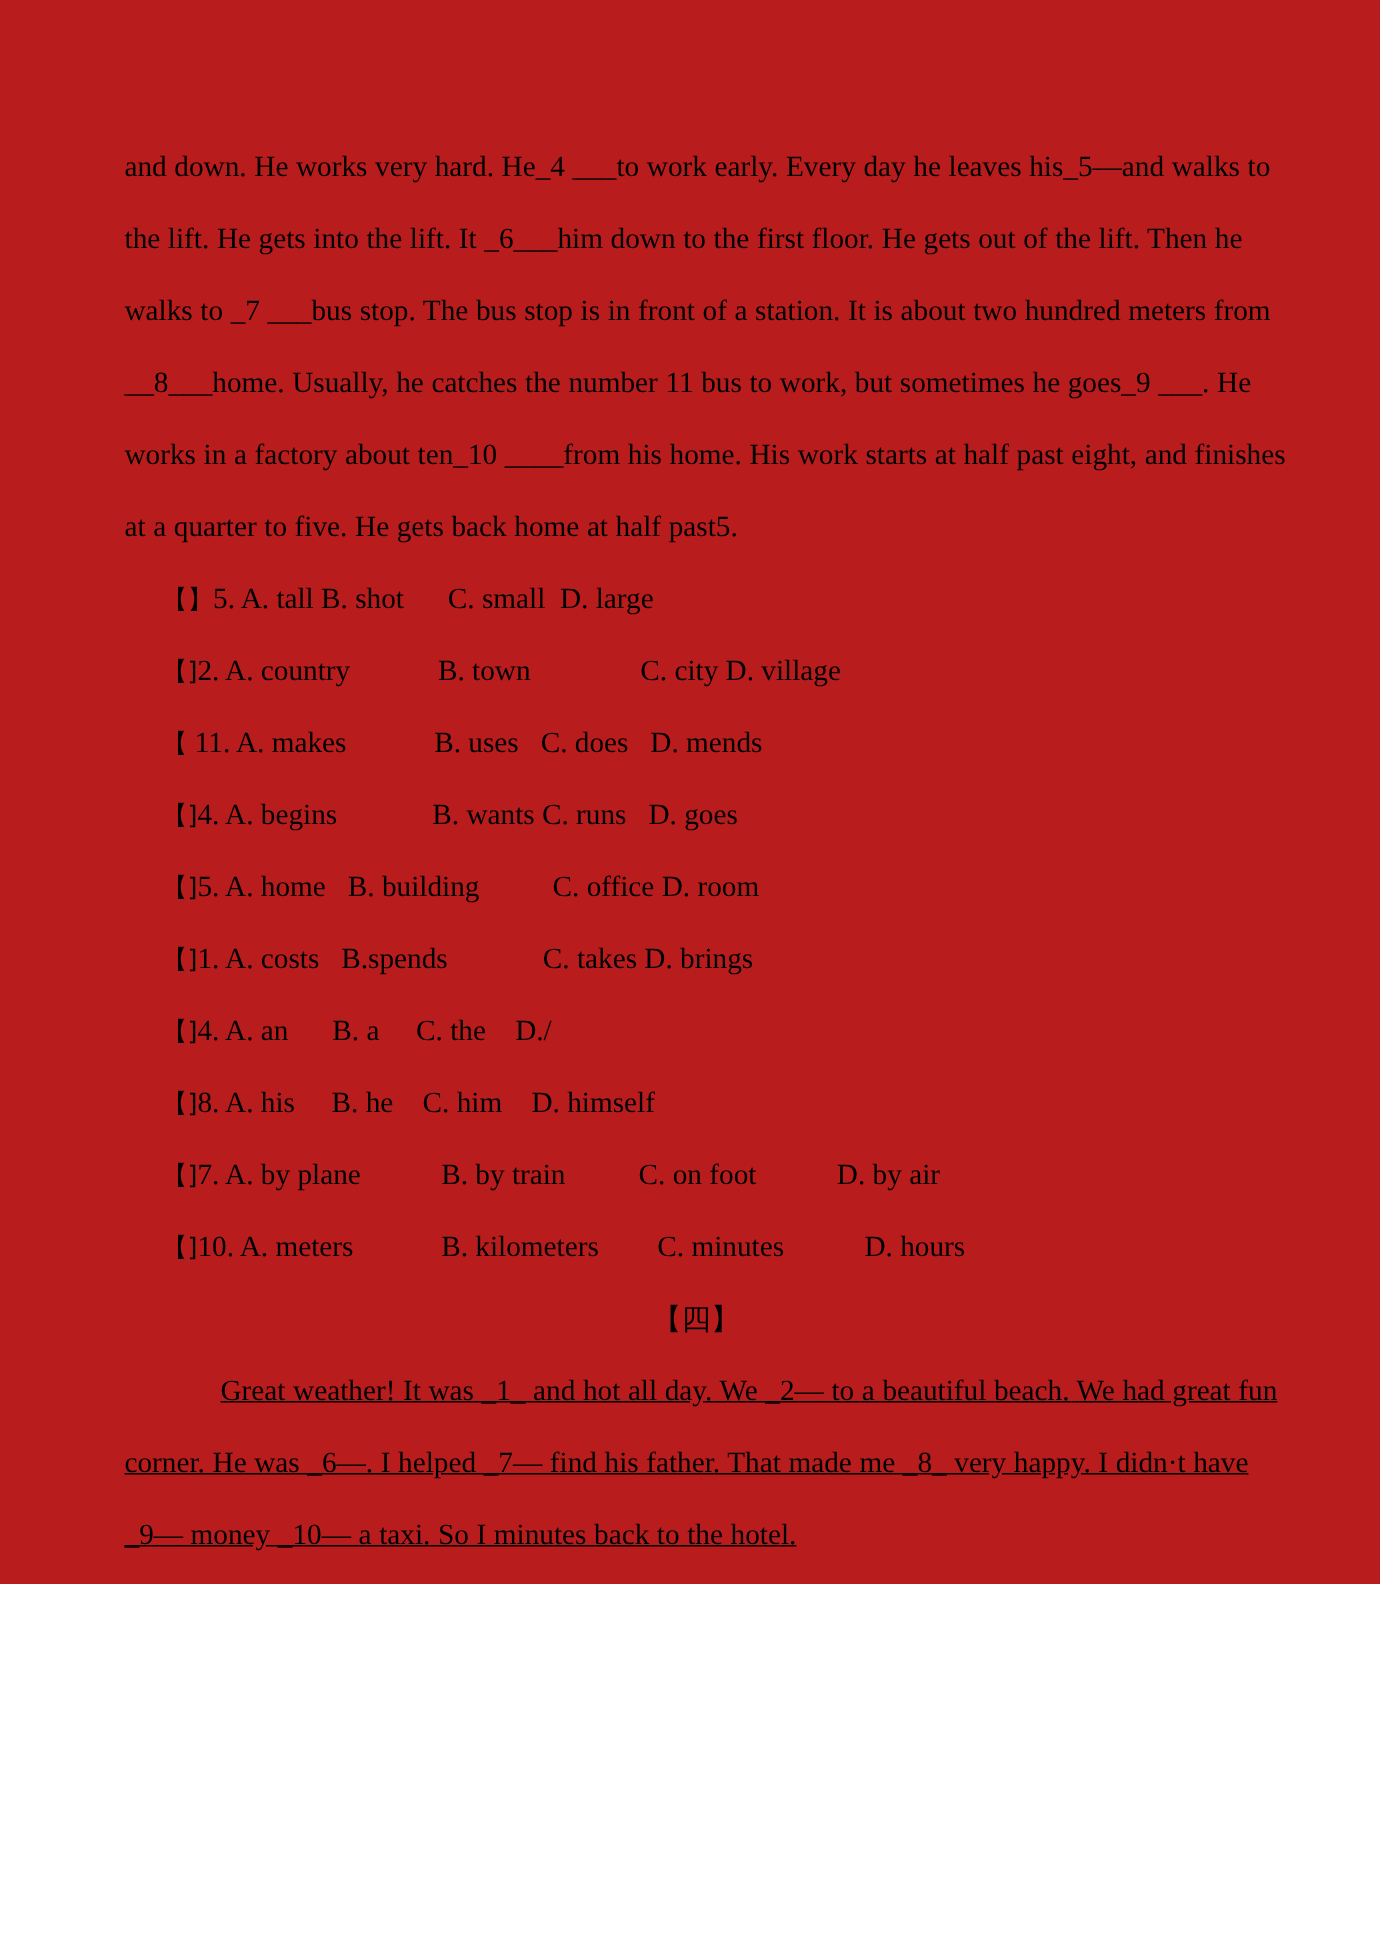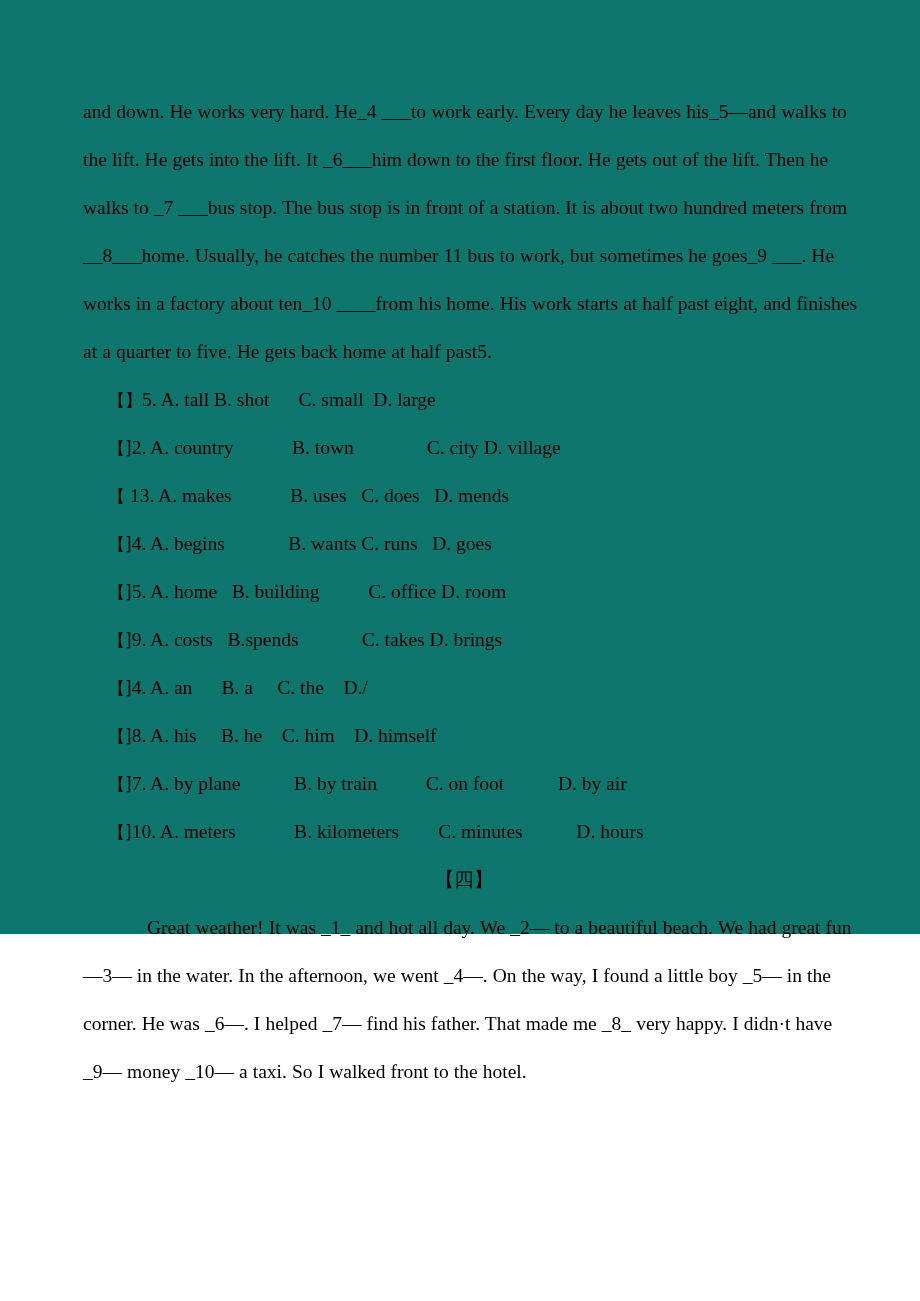--- a/index.html
+++ b/index.html
@@ -14,40 +14,41 @@
     position: relative;
     font-family: "Liberation Serif", "DejaVu Serif", serif;
     color: #000000;
     overflow: hidden;
   }
   .page {
     position: absolute;
     left: 0;
     top: 0;
     width: 920px;
-    height: 934px;
-    background: #0f766e;
+    height: 1056px;
+    background: #b91c1c;
   }
   .content {
     position: absolute;
     left: 83px;
     top: 88px;
     width: 754px;
   }
 
   
   .passage {
     font-size: 19.5px;
     line-height: 48px;
     text-align: justify;
     text-justify: inter-word;
     word-spacing: 0.2px;
   }
   .passage.indent {
     text-indent: 64px;
+    text-decoration: underline;
   }
   .passage .ln {
     display: block;
     white-space: nowrap;
   }
 
   
   .options {
     margin-top: 0px;
   }
@@ -102,43 +103,42 @@
       <span class="ln">works in a factory about ten_10 ____from his home. His work starts at half past eight, and finishes</span>
       <span class="ln">at a quarter to five. He gets back home at half past5.</span>
     </div>
 
     <div class="options">
 
       <div class="opt-row"><span class="brk">【</span><span class="brk">】</span><span class="opt-col">5. A. tall B. shot      C. small  D. large</span></div>
 
       <div class="opt-row"><span class="brk">【</span><span class="brk-thin">]</span><span class="opt-col">2. A. country            B. town               C. city D. village</span></div>
 
-      <div class="opt-row"><span class="brk">【</span><span class="brk-thin"></span><span class="opt-col"> 13. A. makes            B. uses   C. does   D. mends</span></div>
+      <div class="opt-row"><span class="brk">【</span><span class="brk-thin"></span><span class="opt-col"> 11. A. makes            B. uses   C. does   D. mends</span></div>
 
       <div class="opt-row"><span class="brk">【</span><span class="brk-thin">]</span><span class="opt-col">4. A. begins             B. wants C. runs   D. goes</span></div>
 
       <div class="opt-row"><span class="brk">【</span><span class="brk-thin">]</span><span class="opt-col">5. A. home   B. building          C. office D. room</span></div>
 
-      <div class="opt-row"><span class="brk">【</span><span class="brk-thin">]</span><span class="opt-col">9. A. costs   B.spends             C. takes D. brings</span></div>
+      <div class="opt-row"><span class="brk">【</span><span class="brk-thin">]</span><span class="opt-col">1. A. costs   B.spends             C. takes D. brings</span></div>
 
       <div class="opt-row"><span class="brk">【</span><span class="brk-thin">]</span><span class="opt-col">4. A. an      B. a     C. the    D./</span></div>
 
       <div class="opt-row"><span class="brk">【</span><span class="brk-thin">]</span><span class="opt-col">8. A. his     B. he    C. him    D. himself</span></div>
 
       <div class="opt-row"><span class="brk">【</span><span class="brk-thin">]</span><span class="opt-col">7. A. by plane           B. by train          C. on foot           D. by air</span></div>
 
       <div class="opt-row"><span class="brk">【</span><span class="brk-thin">]</span><span class="opt-col">10. A. meters            B. kilometers        C. minutes           D. hours</span></div>
 
     </div>
 
     <div class="section-heading">
       <span class="hd">【四】</span>
     </div>
 
     <div class="passage indent">
       <span class="ln">Great weather! It was _1_ and hot all day. We _2— to a beautiful beach. We had great fun</span>
-      <span class="ln" style="text-indent: 0px;">—3— in the water. In the afternoon, we went _4—. On the way, I found a little boy _5— in the</span>
       <span class="ln" style="text-indent: 0px;">corner. He was _6—. I helped _7— find his father. That made me _8_ very happy. I didn·t have</span>
-      <span class="ln" style="text-indent: 0px;">_9— money _10— a taxi. So I walked front to the hotel.</span>
+      <span class="ln" style="text-indent: 0px;">_9— money _10— a taxi. So I minutes back to the hotel.</span>
     </div>
 
   </div>
 </div>
 
 </body></html>

